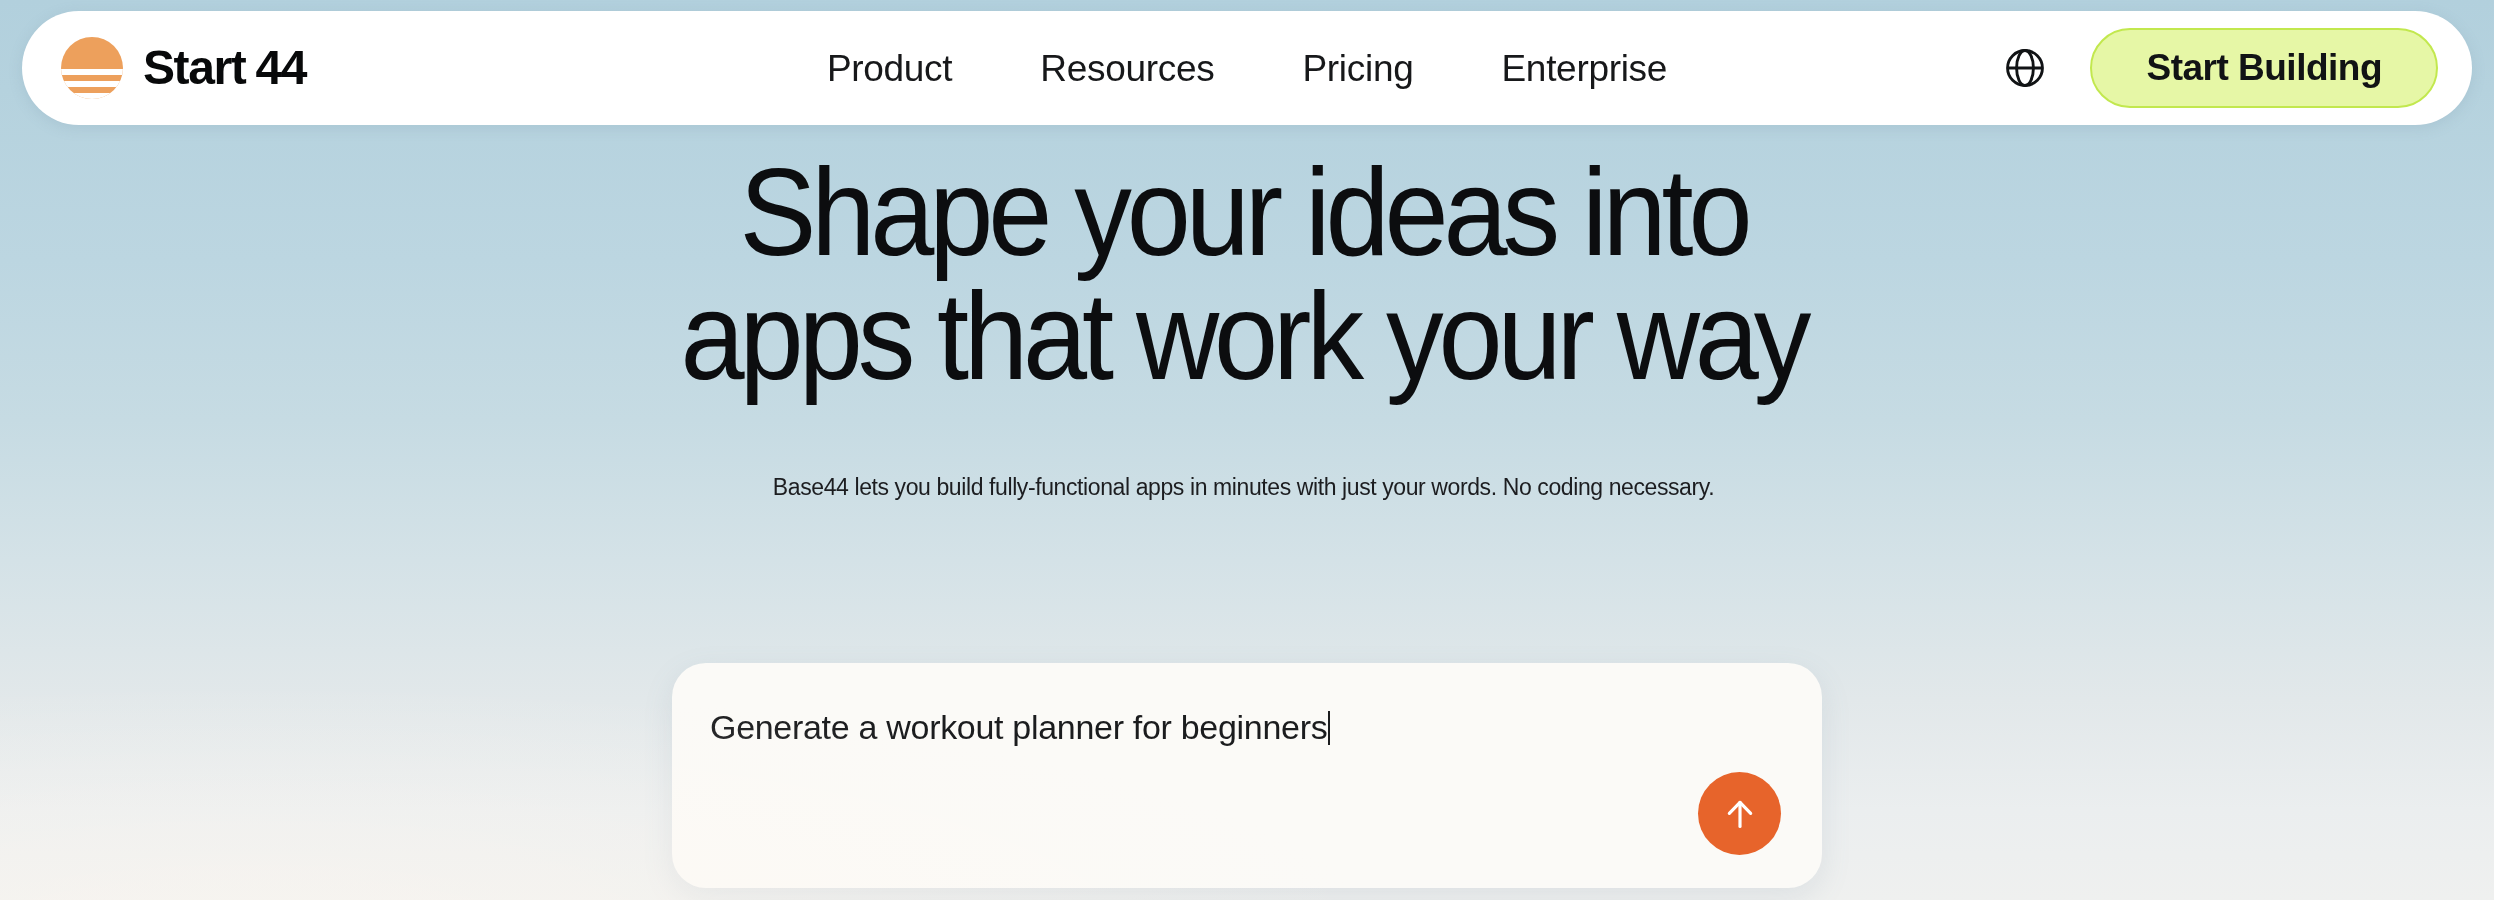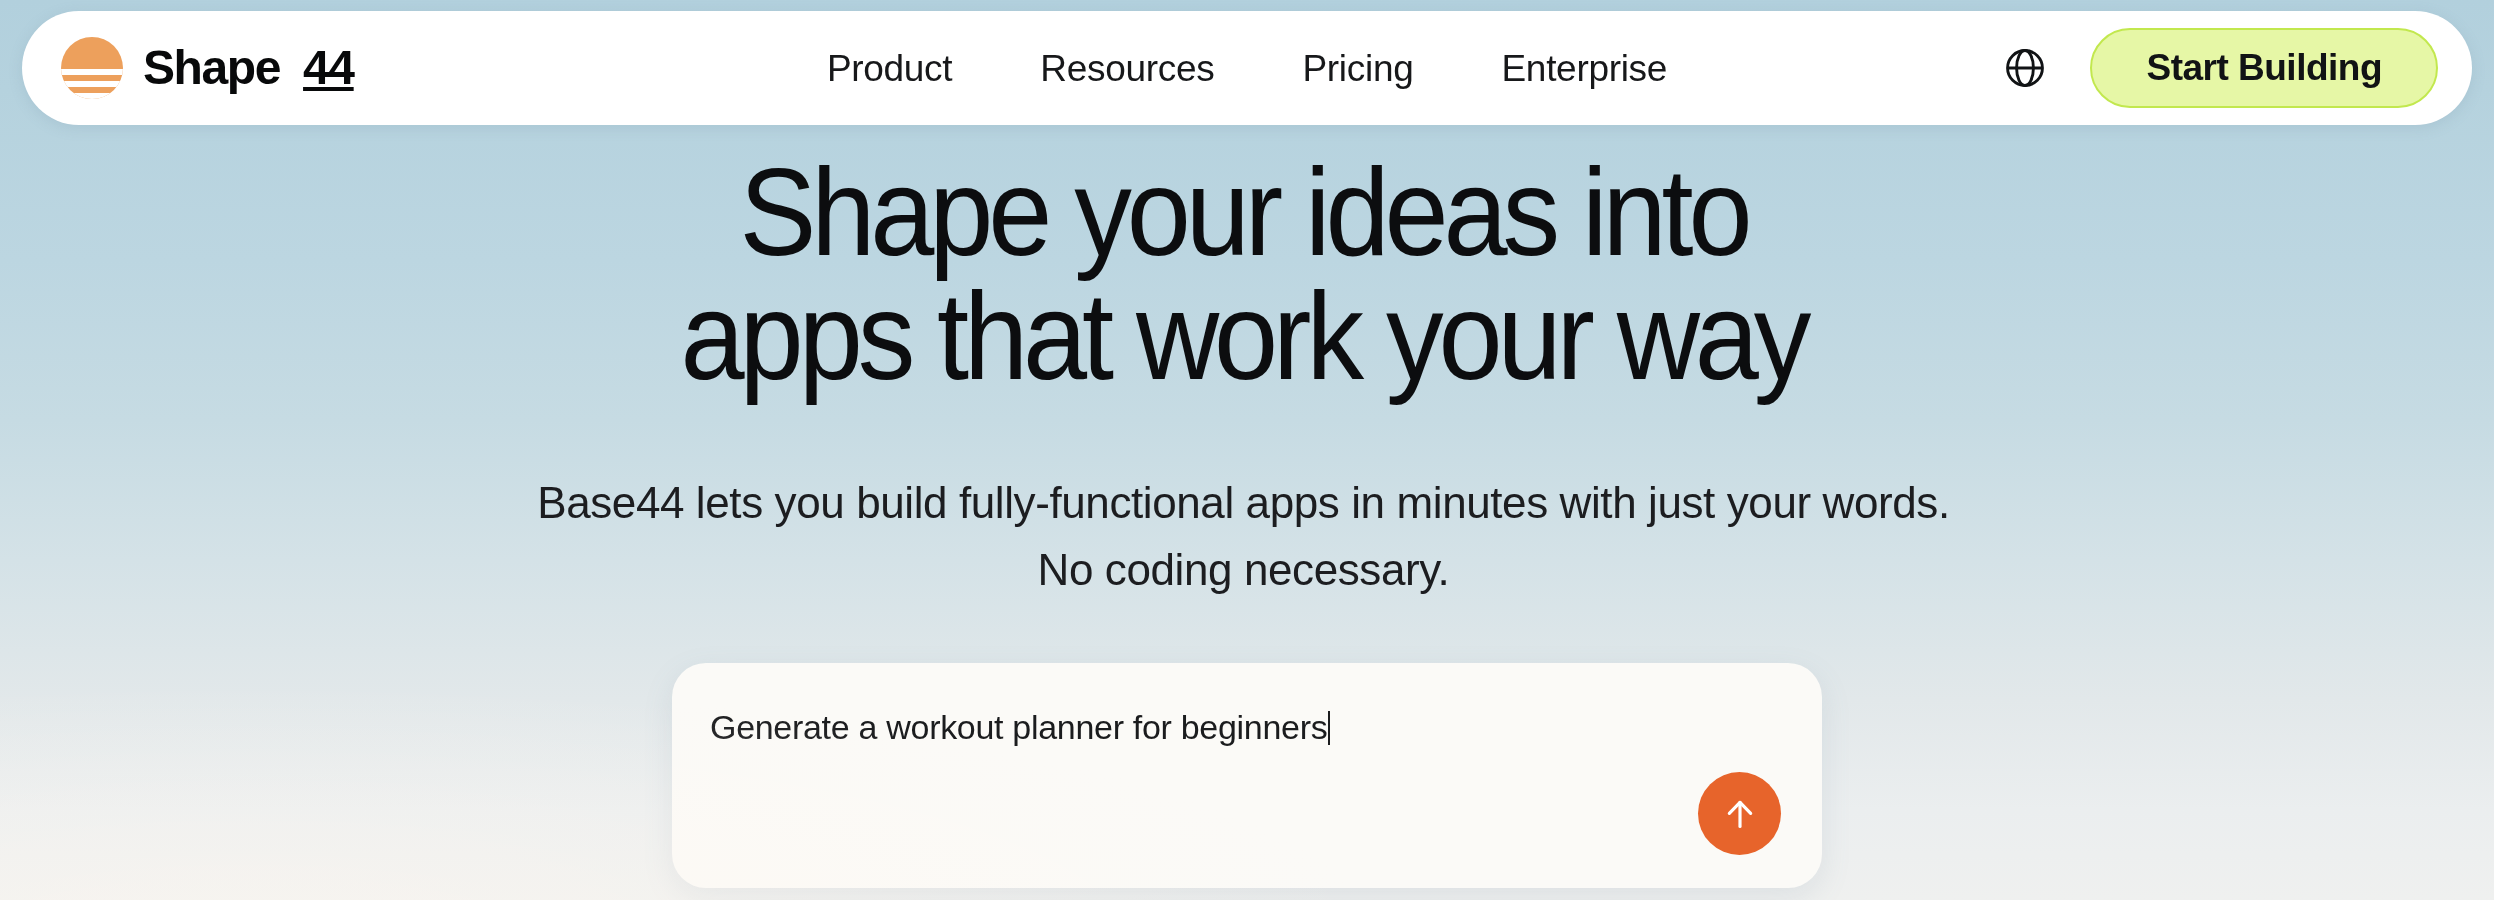--- a/index.html
+++ b/index.html
@@ -65,21 +65,21 @@
   .sun .s2 { top:44px;  height:6px; }
   .sun .s3 { top:56px;  height:6px; }
   .brand-text {
     font-size:48px;
     font-weight:bold;
     color:#08090a;
     letter-spacing:-1.4px;
     white-space:nowrap;
     line-height:1;
   }
-  .brand-text .num { margin-left:23px;text-decoration:underline; }
+  .brand-text .num { margin-left:10px; }
 
   #nav-links {
     position:absolute;
     left:50%; top:50%;
     transform:translate(-50%,-50%);
     display:flex;
     align-items:center;
     gap:88px;
     white-space:nowrap;
   }
@@ -129,21 +129,21 @@
     font-weight:normal;
     color:#0c0d0f;
     letter-spacing:-5.5px;
     transform:scaleX(.93);
   }
   #headline .ln { display:block; }
   #subtitle {
     margin:4px auto;
     margin-top:72px;
     width:1450px;
-    font-size:44px;
+    font-size:23px;
     line-height:1.52;
     color:#1c1d20;
     letter-spacing:-.4px;
   }
 
   
   #prompt-card {
     position:absolute;
     left:672px; top:663px;
     width:1150px; height:225px;
@@ -185,21 +185,21 @@
 <div id="page">
 
   <nav id="navbar">
 
     <a class="brand">
       <span class="sun">
         <span class="stripe s1"></span>
         <span class="stripe s2"></span>
         <span class="stripe s3"></span>
       </span>
-      <span class="brand-text"><span>Shape</span><span class="num">44</span></span>
+      <span class="brand-text"><span>Start</span><span class="num">44</span></span>
     </a>
 
     <div id="nav-links">
       <button class="nav-link">Product</button>
       <button class="nav-link">Resources</button>
       <button class="nav-link">Pricing</button>
       <button class="nav-link">Enterprise</button>
     </div>
 
     <div id="nav-right">

